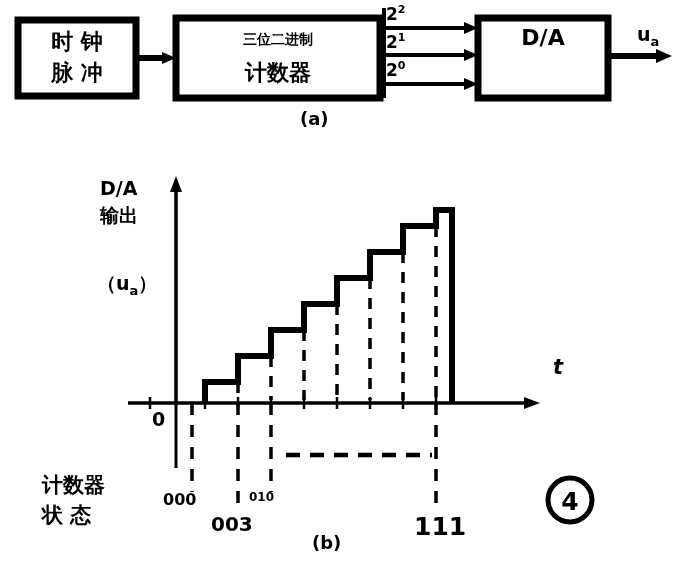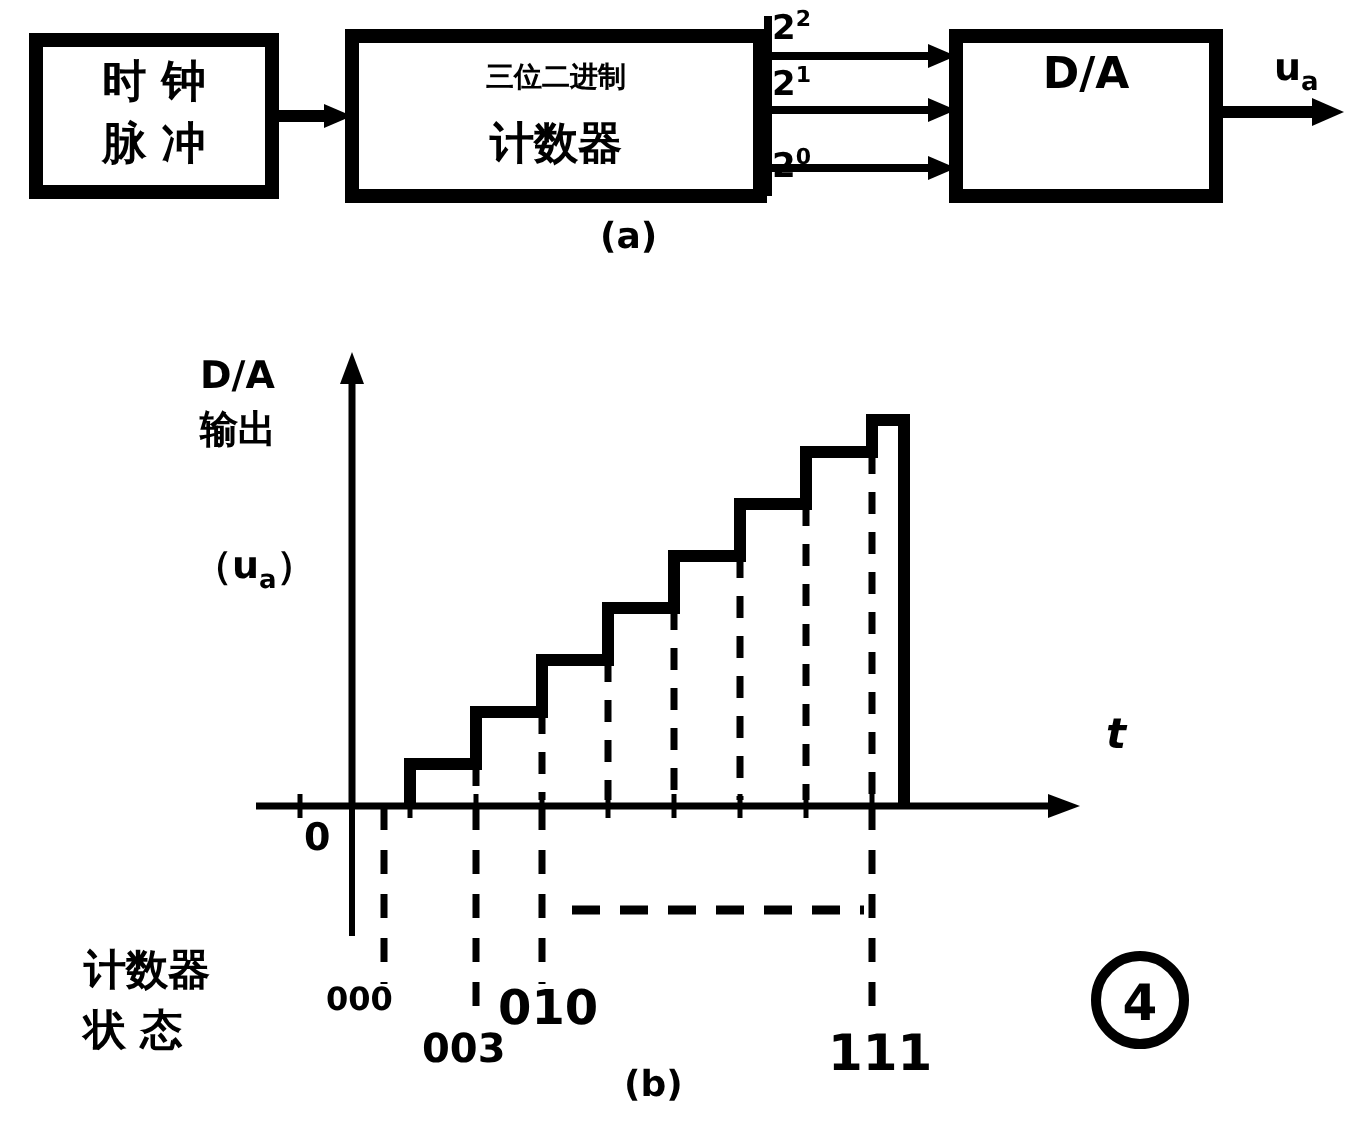--- a/index.html
+++ b/index.html
@@ -129,21 +129,21 @@
   <div class="cjk" style="position:absolute;left:176px;top:58px;width:204px;text-align:center;font-size:22px;line-height:30px;">计数器</div>
 
   <div class="lbl" style="position:absolute;left:478px;top:24px;width:130px;text-align:center;font-size:22px;line-height:28px;">D/A</div>
 
   <div class="lbl" style="position:absolute;left:386px;top:3px;font-size:17px;">
     <span>2</span><sup style="font-size:11px;">2</sup>
   </div>
   <div class="lbl" style="position:absolute;left:386px;top:31px;font-size:17px;">
     <span>2</span><sup style="font-size:11px;">1</sup>
   </div>
-  <div class="lbl" style="position:absolute;left:386px;top:72px;font-size:17px;">
+  <div class="lbl" style="position:absolute;left:386px;top:59px;font-size:17px;">
     <span>2</span><sup style="font-size:11px;">0</sup>
   </div>
 
   <div class="lbl" style="position:absolute;left:637px;top:6px;font-size:19px;margin-top:17px;">
     <span>u</span><sub style="font-size:13px;">a</sub>
   </div>
 
   <div class="lbl" style="position:absolute;left:300px;top:108px;font-size:18px;">(a)</div>
 
   <div class="lbl" style="position:absolute;left:100px;top:176px;font-size:19px;line-height:25px;">D/A</div>
@@ -154,20 +154,20 @@
 
   <div class="lbl" style="position:absolute;left:553px;top:355px;font-size:21px;font-style:italic;">t</div>
 
   <div class="lbl" style="position:absolute;left:152px;top:408px;font-size:19px;">0</div>
 
   <div class="cjk" style="position:absolute;left:42px;top:470px;font-size:21px;line-height:30px;">计数器</div>
   <div class="cjk" style="position:absolute;left:42px;top:500px;font-size:21px;line-height:30px;">状 态</div>
 
   <div class="lbl" style="position:absolute;left:163px;top:490px;font-size:16px;">000</div>
   <div class="lbl" style="position:absolute;left:211px;top:512px;font-size:20px;">003</div>
-  <div class="lbl" style="position:absolute;left:249px;top:490px;font-size:24px;">010</div>
+  <div class="lbl" style="position:absolute;left:249px;top:490px;font-size:12px;">010</div>
   <div class="lbl" style="position:absolute;left:414px;top:512px;font-size:25px;text-align:right;">111</div>
 
   <div class="lbl" style="position:absolute;left:312px;top:532px;font-size:18px;">(b)</div>
 
   <div class="lbl" style="position:absolute;left:548px;top:487px;width:44px;text-align:center;font-size:25px;">4</div>
 
 </div>
 
 </body></html>

